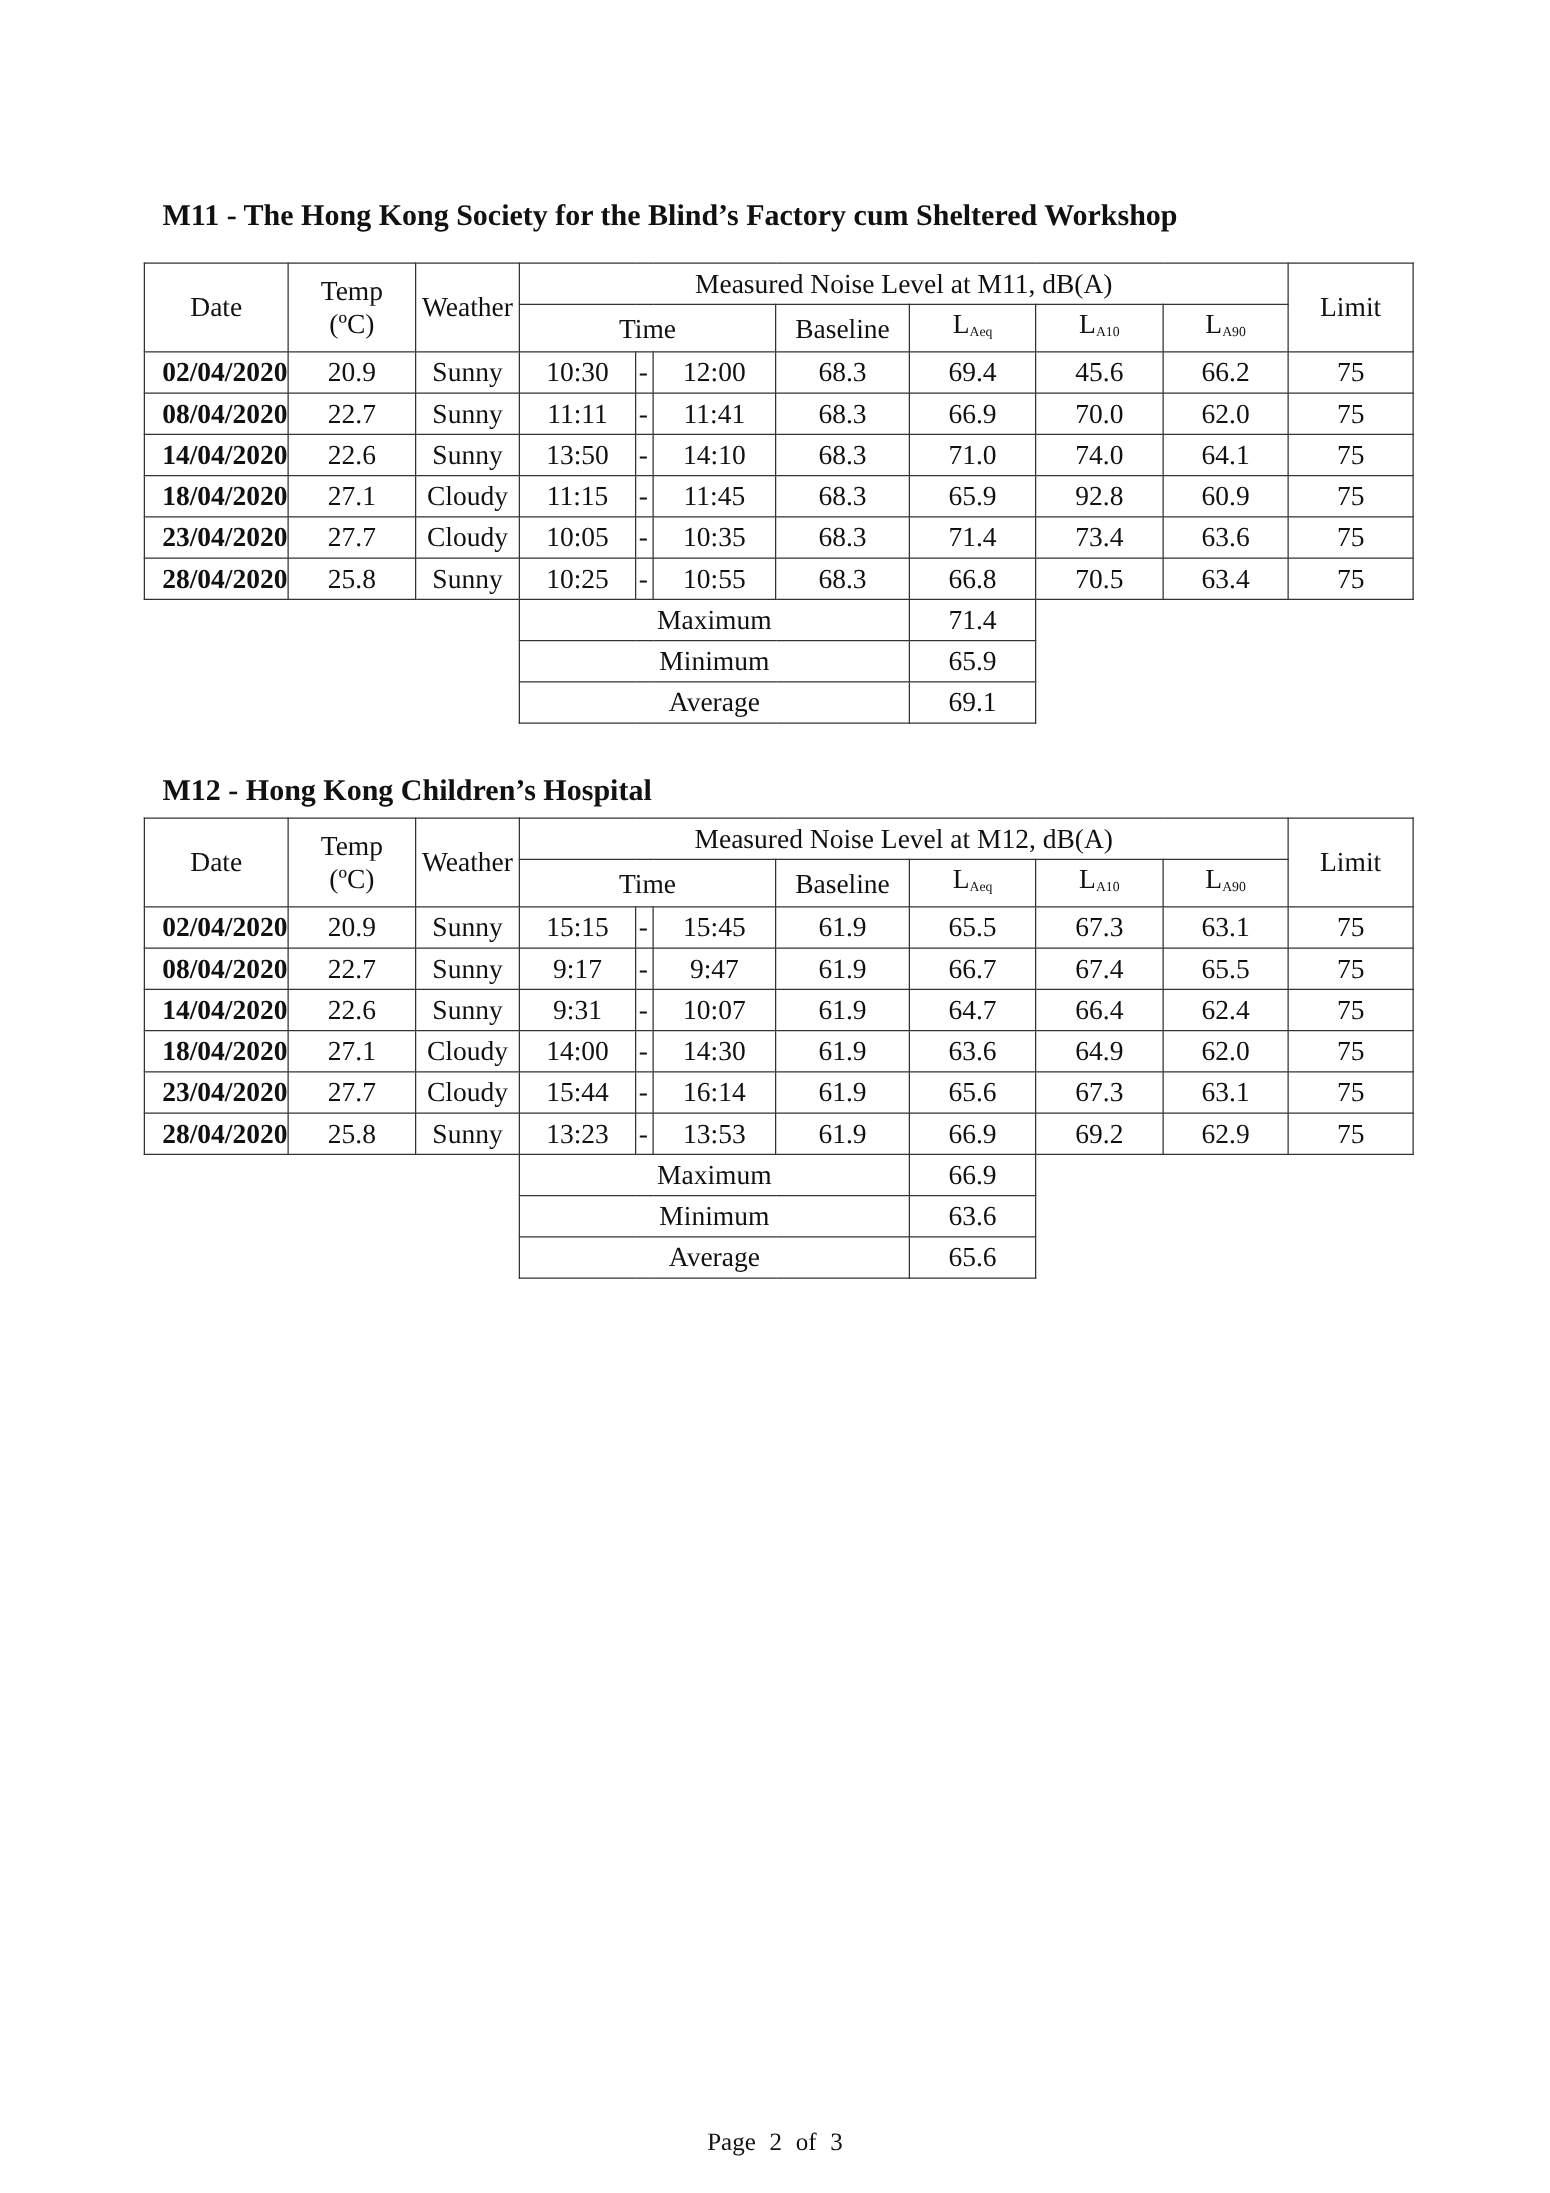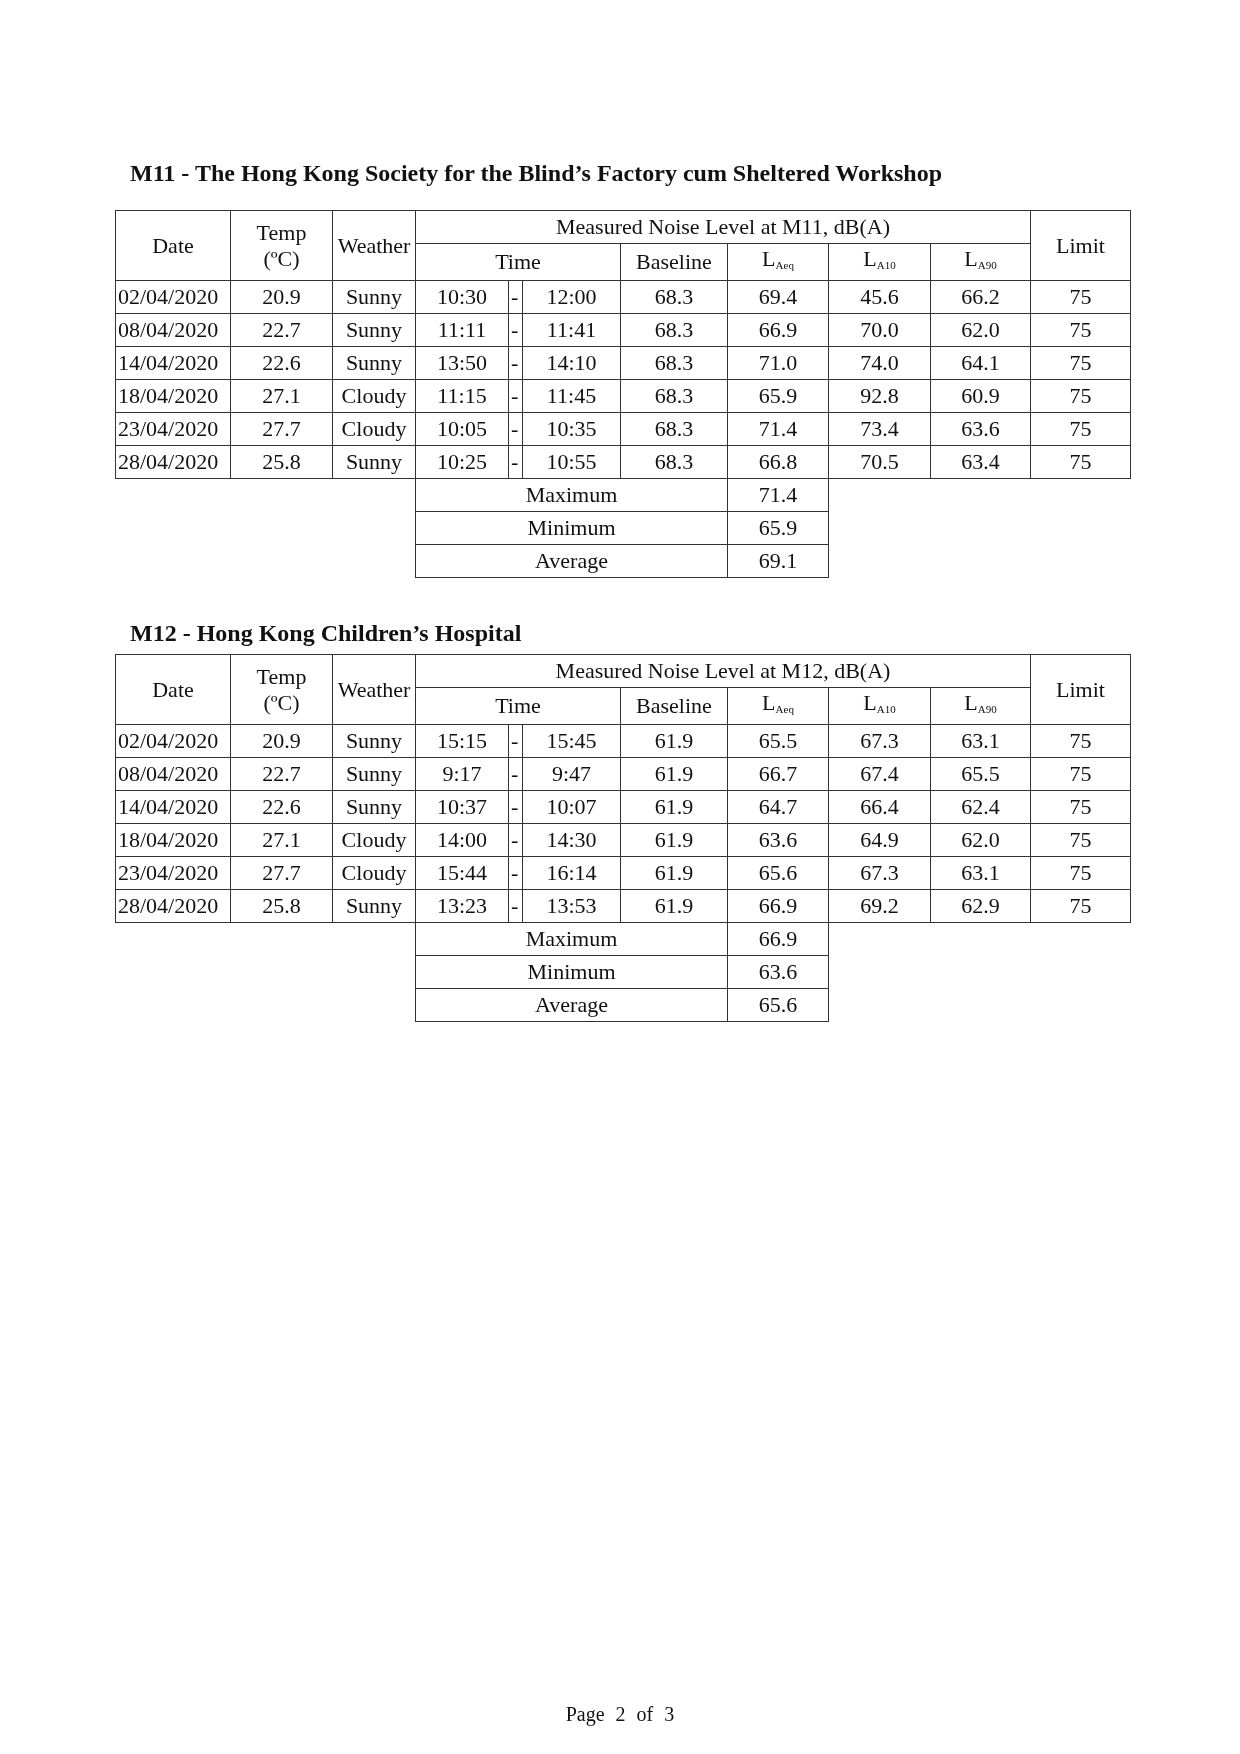--- a/index.html
+++ b/index.html
@@ -2,21 +2,21 @@
 <html><head>
   <meta charset="utf-8">
   <style>
     html, body { margin: 0; padding: 0; background: #ffffff; }
     body { width: 1240px; height: 1754px; position: relative; font-family: "Liberation Serif", serif; color: #111; }
     .section-title { position: absolute; left: 130px; font-weight: bold; font-size: 24px; margin: 0; white-space: nowrap; }
     table.noise { position: absolute; left: 115px; border-collapse: collapse; font-size: 22px; table-layout: fixed; }
     table.noise td { border: 1.5px solid #333; text-align: center; padding: 0; height: 32px; line-height: 30px; white-space: nowrap; }
     table.noise td.blank { border: none; }
     table.noise td.dash { text-align: left; padding-left: 2px; }
-    table.noise td.date { text-align: left; padding-left: 2px; }
+    table.noise td.date { text-align: right; padding-left: 2px; font-weight: bold; }
     .sub { font-size: 11px; vertical-align: -3px; }
     .hdr-tall { height: 36px; }
     .footer { position: absolute; top: 1703px; left: 0; width: 1240px; text-align: center; font-size: 20px; }
     .footer span { margin: 0 3px; }
   </style>
 </head>
 <body>
 
 <div id="sections">
   <h2 class="section-title" style="top: 160px;">M11 - The Hong Kong Society for the Blind’s Factory cum Sheltered Workshop</h2>
@@ -207,21 +207,21 @@
           <td>61.9</td>
           <td>66.7</td>
           <td>67.4</td>
           <td>65.5</td>
           <td>75</td>
         </tr>
         <tr>
           <td class="date">14/04/2020</td>
           <td>22.6</td>
           <td>Sunny</td>
-          <td>10:37</td>
+          <td>9:31</td>
           <td class="dash">-</td>
           <td>10:07</td>
           <td>61.9</td>
           <td>64.7</td>
           <td>66.4</td>
           <td>62.4</td>
           <td>75</td>
         </tr>
         <tr>
           <td class="date">18/04/2020</td>

